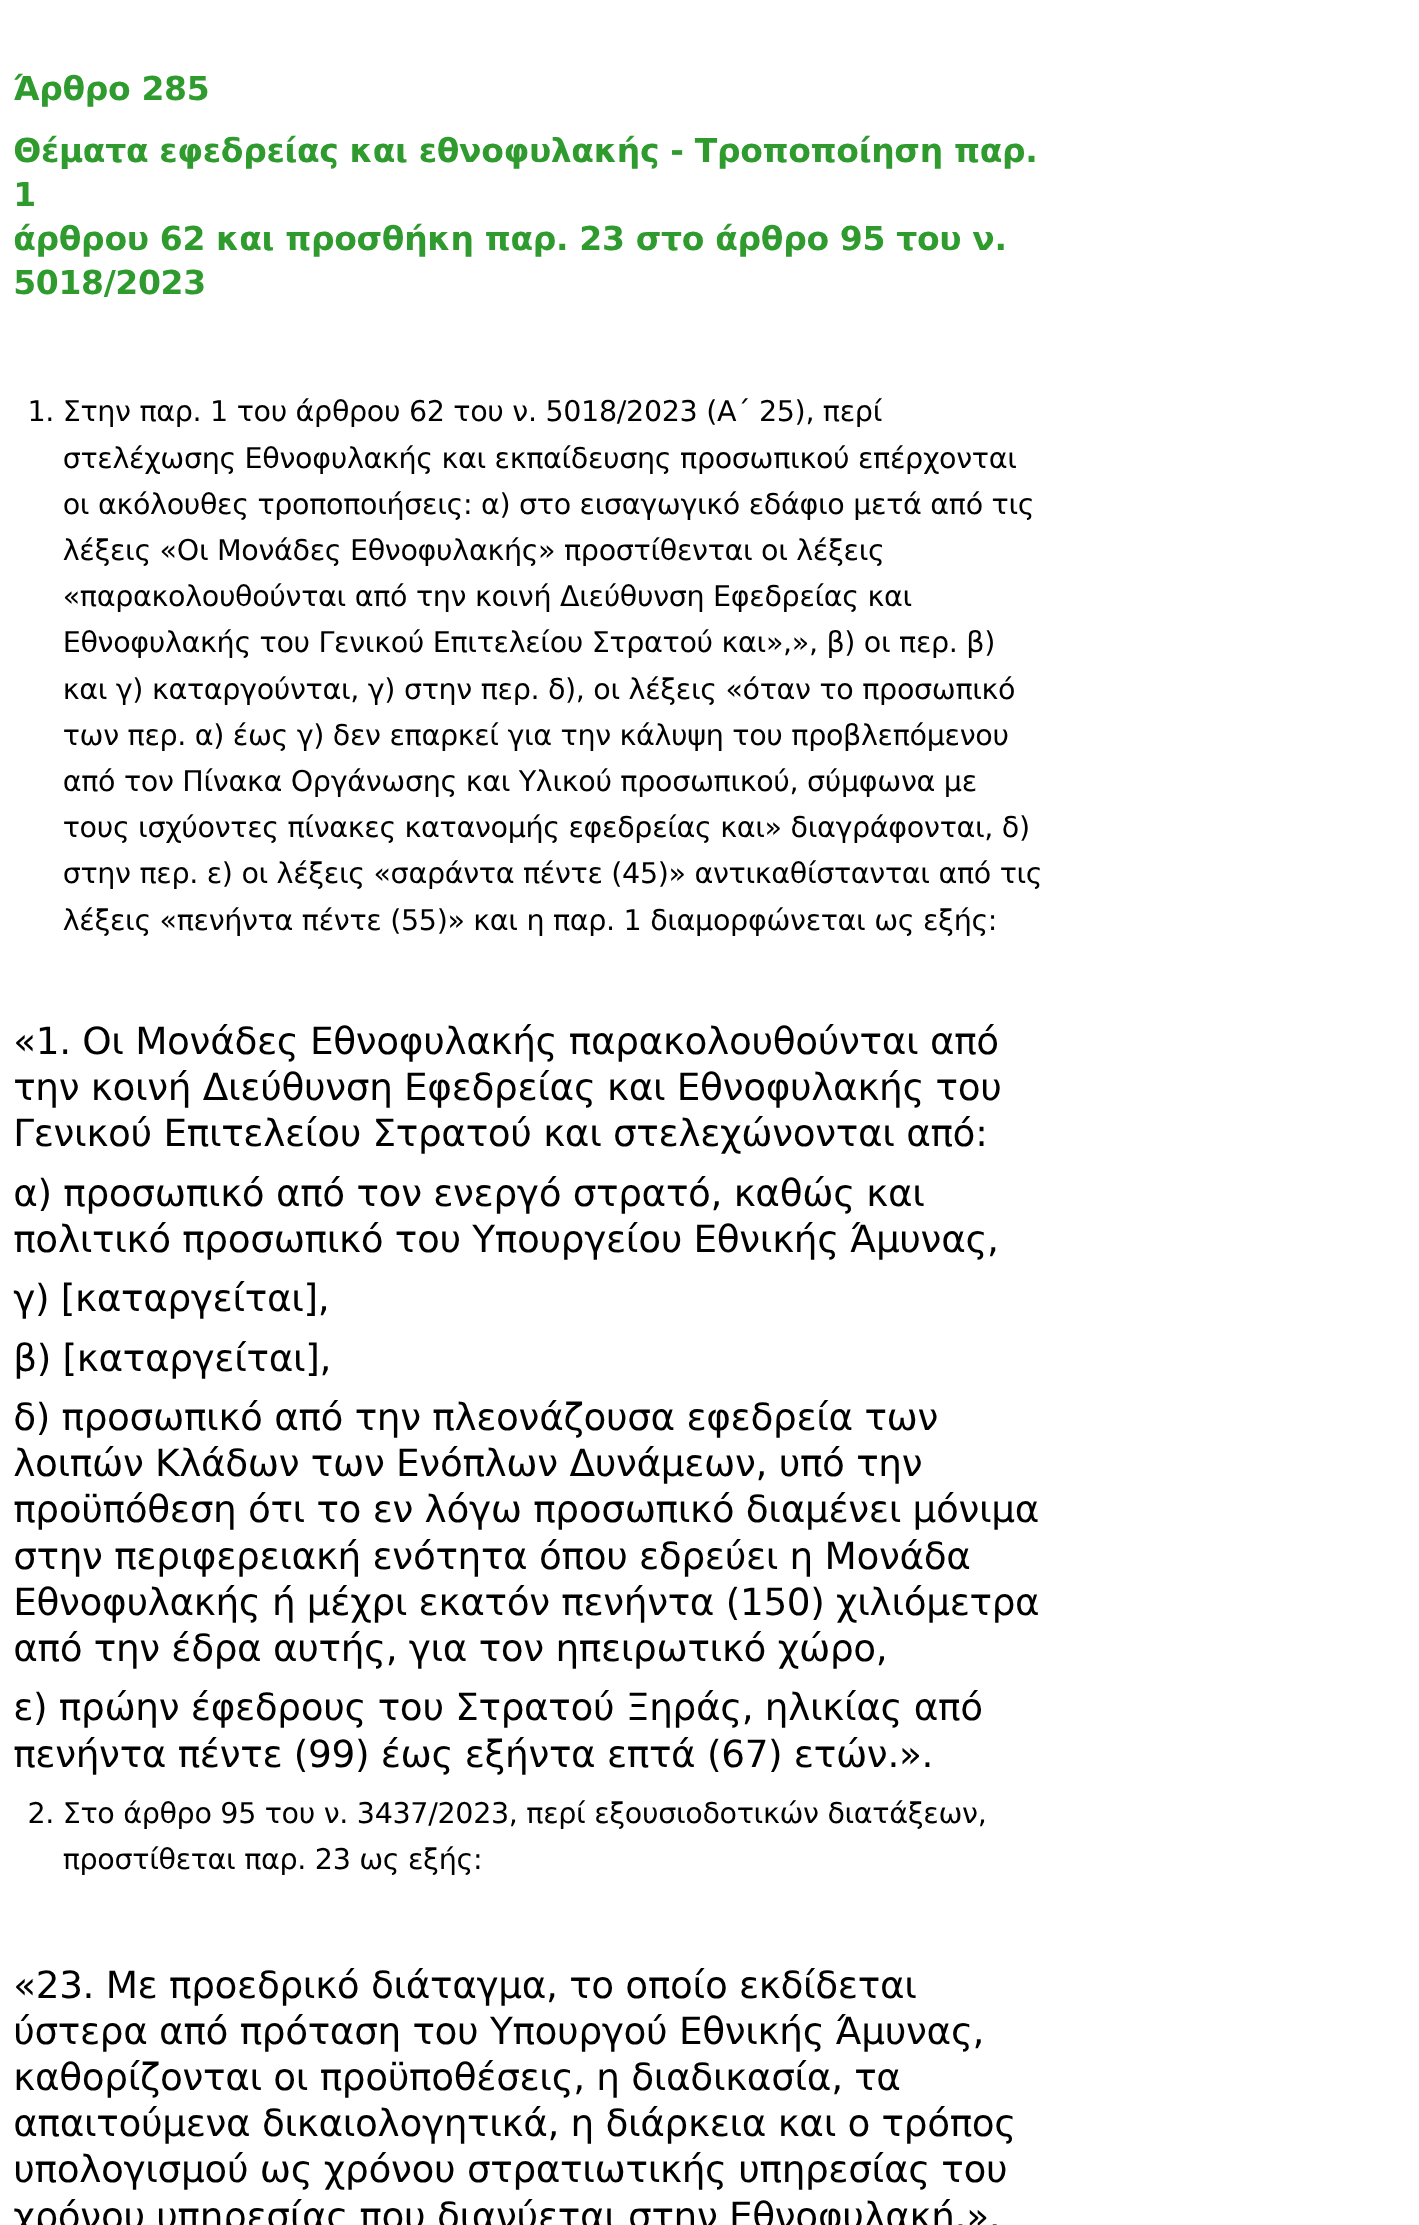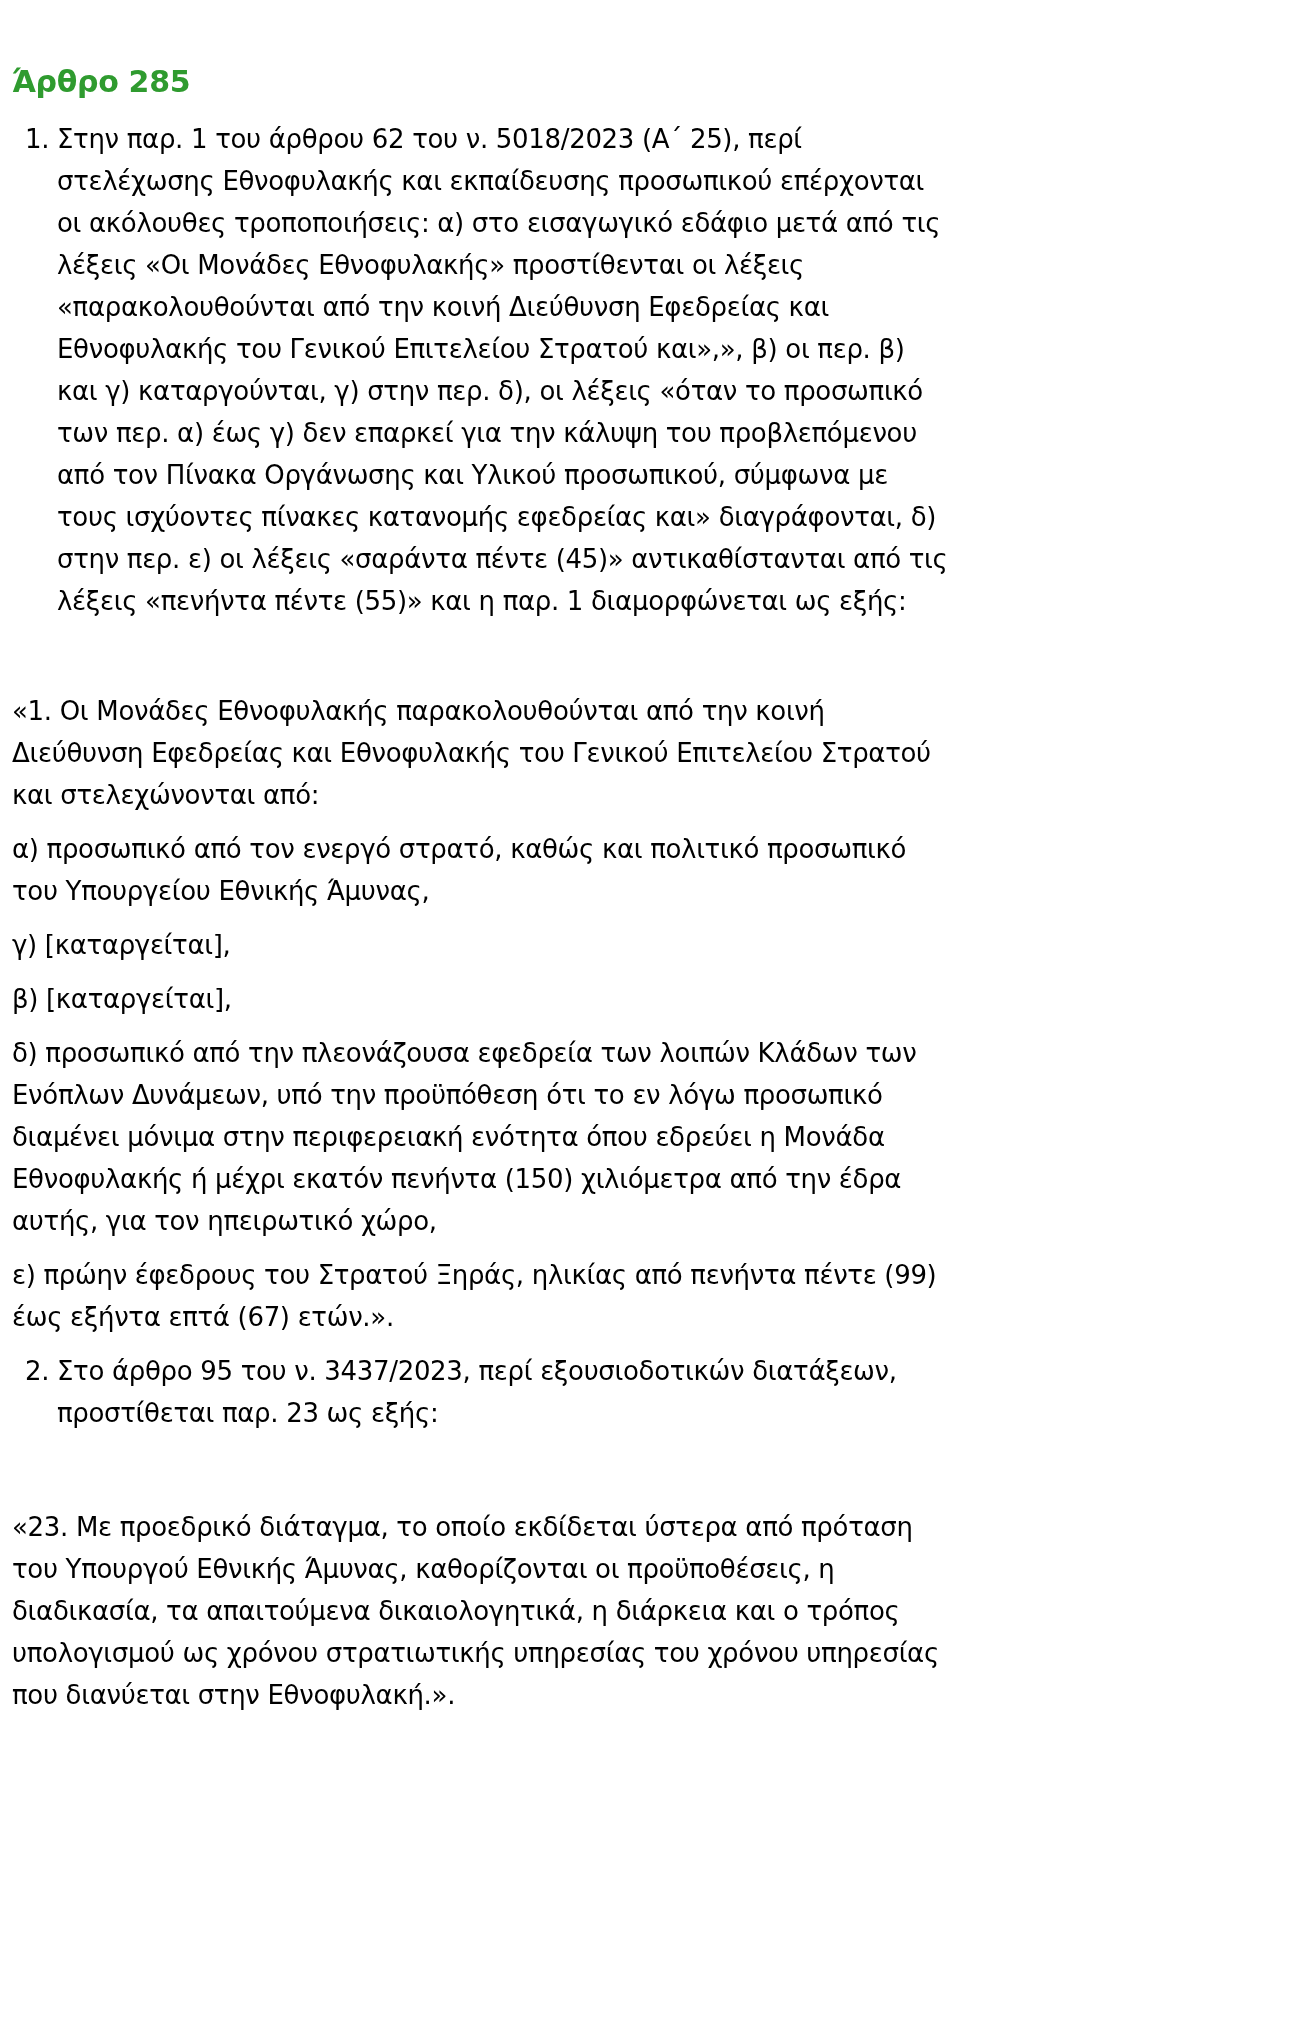--- a/index.html
+++ b/index.html
@@ -28,21 +28,21 @@
     margin:12px 0 16px 0;
   }
   .article-title{
     color:var(--green);
     font-size:30px;font-weight:bold;
     line-height:40px;
     margin:0 0 76px 0;
   }
   .article-title .line{display:block;}
   p.body-par{
-    font-size:26px;line-height:42px;
+    font-size:34px;line-height:42px;
     margin:0 0 12px 0;
   }
   .list-item{
     position:relative;
     padding-left:45px;
     font-size:26px;line-height:42px;
   }
   .list-item .num{
     position:absolute;left:13px;top:0;
   }
@@ -51,20 +51,24 @@
   .quote-last{margin:0 0 70px 0;}
   .final-par{margin:0;}
 </style>
 </head>
 <body>
 
 <div class="content">
 
   <h1 class="article-number">Άρθρο 285</h1>
 
+  <h2 class="article-title">
+    <span class="line">Θέματα εφεδρείας και εθνοφυλακής - Τροποποίηση παρ. 1</span>
+    <span class="line">άρθρου 62 και προσθήκη παρ. 23 στο άρθρο 95 του ν. 5018/2023</span>
+  </h2>
 
   <div class="list-item first">
     <span class="num">1.</span>
     <span class="txt">Στην παρ. 1 του άρθρου 62 του ν. 5018/2023 (Α΄ 25), περί στελέχωσης Εθνοφυλακής και εκπαίδευσης προσωπικού επέρχονται οι ακόλουθες τροποποιήσεις: α) στο εισαγωγικό εδάφιο μετά από τις λέξεις «Οι Μονάδες Εθνοφυλακής» προστίθενται οι λέξεις «παρακολουθούνται από την κοινή Διεύθυνση Εφεδρείας και Εθνοφυλακής του Γενικού Επιτελείου Στρατού και»,», β) οι περ. β) και γ) καταργούνται, γ) στην περ. δ), οι λέξεις «όταν το προσωπικό των περ. α) έως γ) δεν επαρκεί για την κάλυψη του προβλεπόμενου από τον Πίνακα Οργάνωσης και Υλικού προσωπικού, σύμφωνα με τους ισχύοντες πίνακες κατανομής εφεδρείας και» διαγράφονται, δ) στην περ. ε) οι λέξεις «σαράντα πέντε (45)» αντικαθίστανται από τις λέξεις «πενήντα πέντε (55)» και η παρ. 1 διαμορφώνεται ως εξής:</span>
   </div>
 
   <p class="body-par">«1. Οι Μονάδες Εθνοφυλακής παρακολουθούνται από την κοινή Διεύθυνση Εφεδρείας και Εθνοφυλακής του Γενικού Επιτελείου Στρατού και στελεχώνονται από:</p>
 
   <p class="body-par">α) προσωπικό από τον ενεργό στρατό, καθώς και πολιτικό προσωπικό του Υπουργείου Εθνικής Άμυνας,</p>
 

